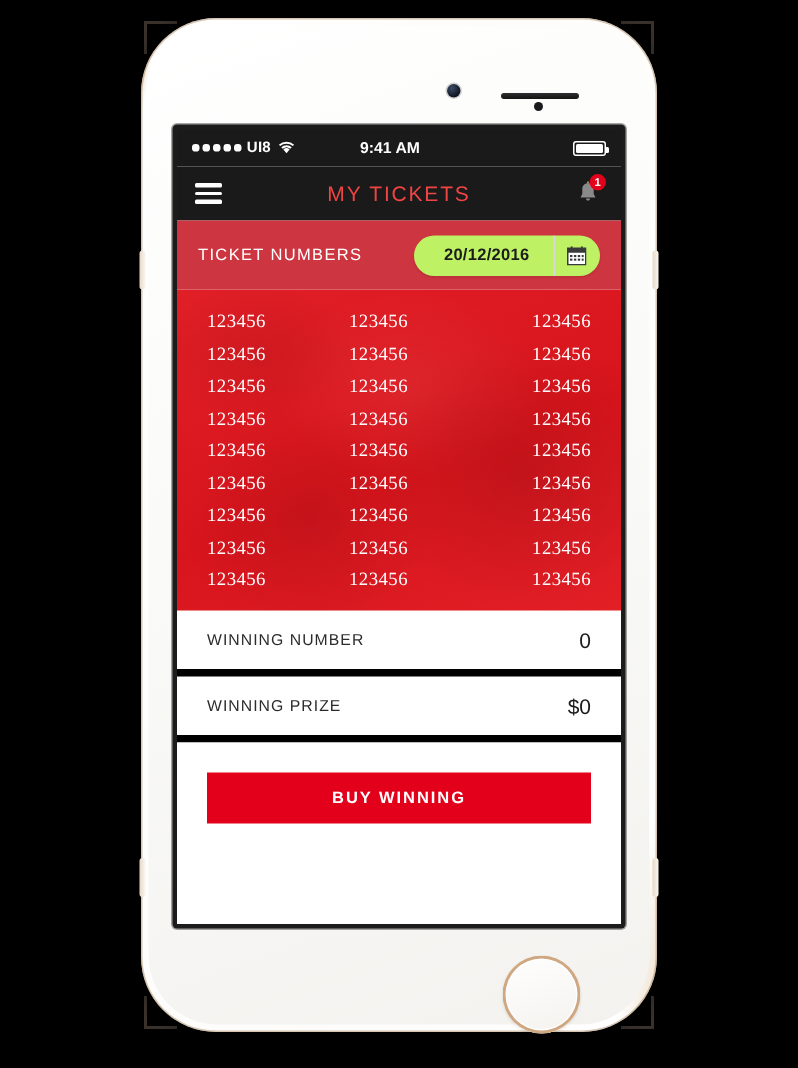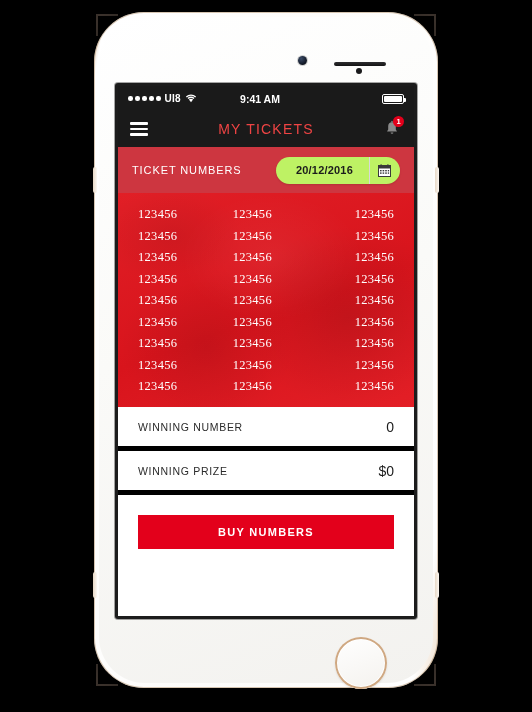--- a/index.html
+++ b/index.html
@@ -507,17 +507,17 @@
           <div class="info-label">WINNING NUMBER</div>
           <div class="info-value">0</div>
         </div>
         <div class="info-row">
           <div class="info-label">WINNING PRIZE</div>
           <div class="info-value">$0</div>
         </div>
       </div>
 
     <div class="buy-area">
-      <button class="buy-btn">BUY NUMBERS</button>
+      <button class="buy-btn">BUY WINNING</button>
     </div>
 
   </div>
 </div>
 
 </body></html>

